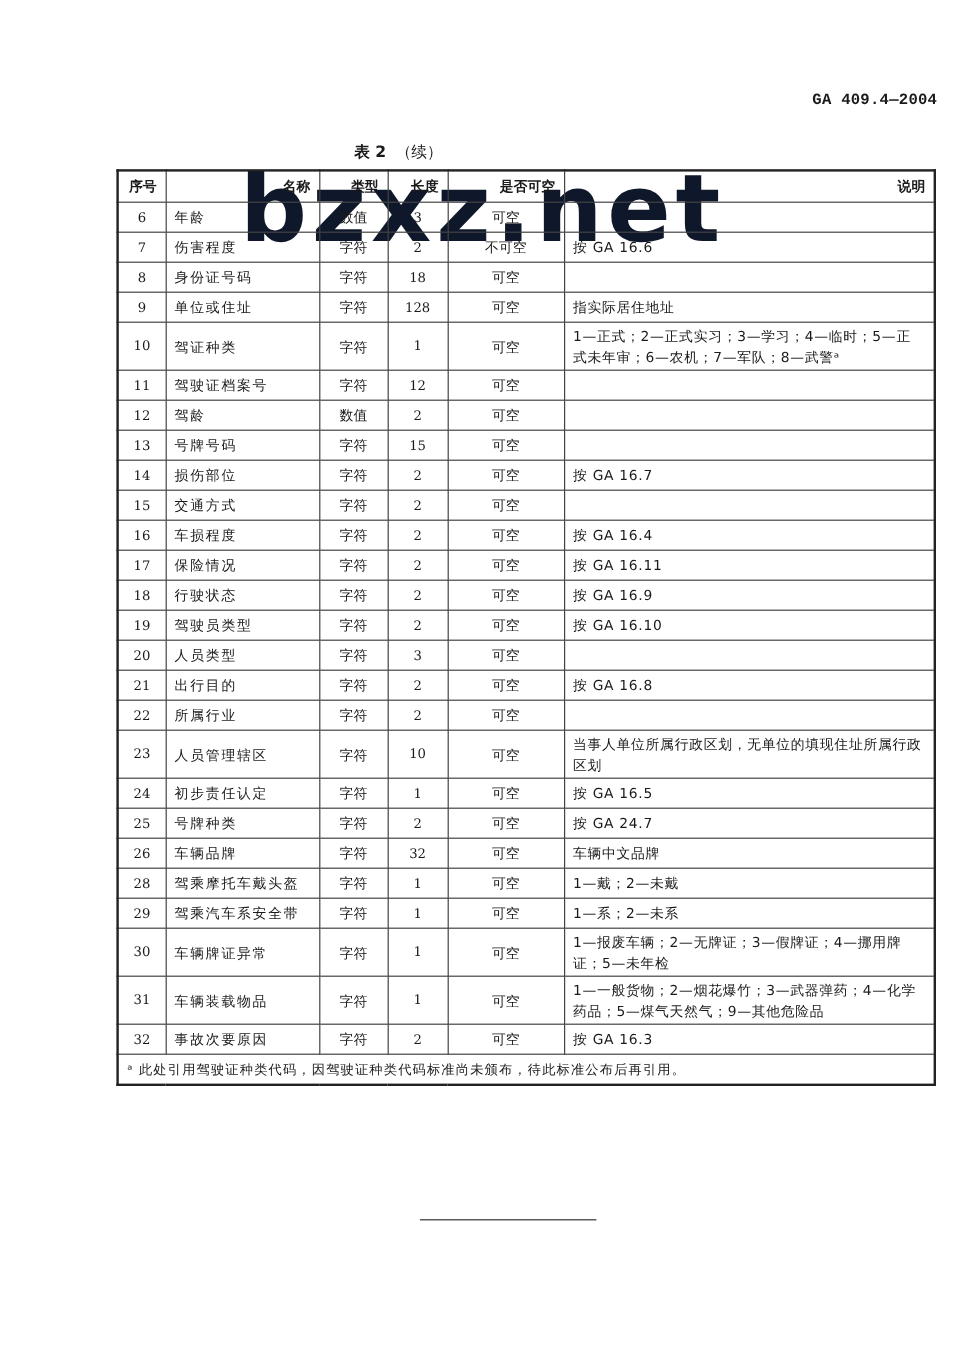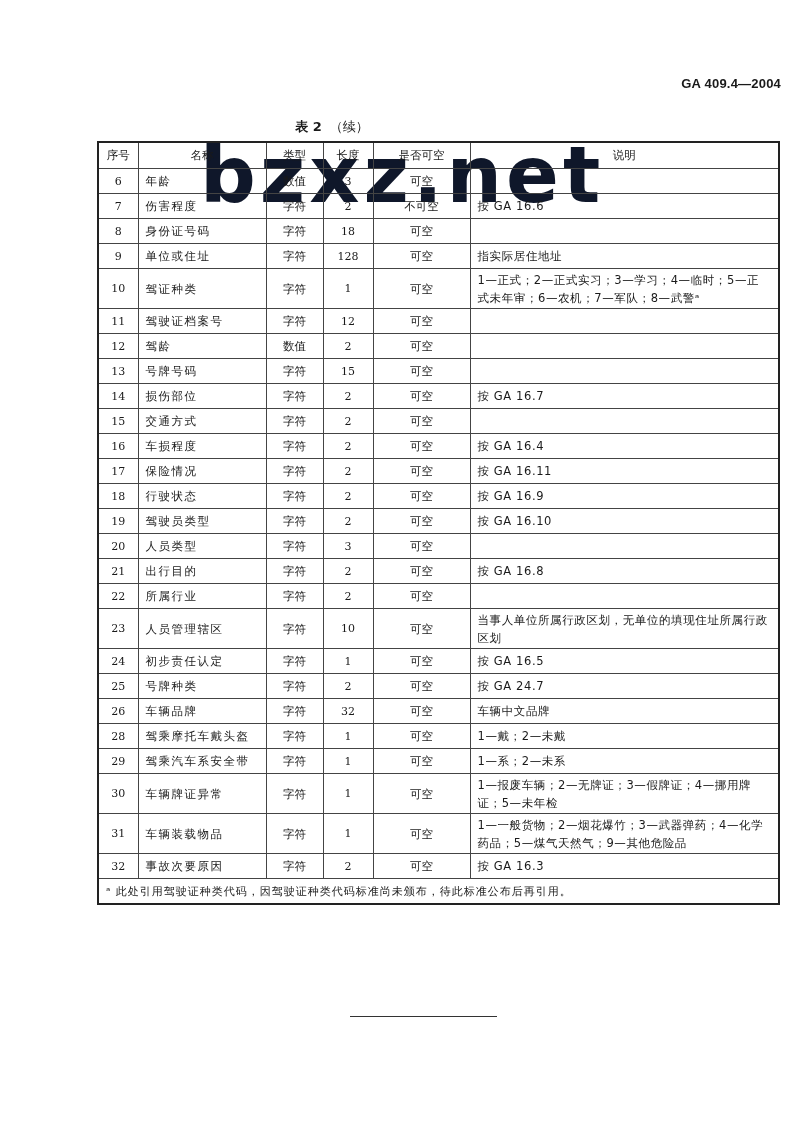--- a/index.html
+++ b/index.html
@@ -3,21 +3,21 @@
   <meta charset="utf-8">
   <style>
     html, body { margin: 0; padding: 0; background: #ffffff; }
     body {
       width: 800px; height: 1138px; position: relative; overflow: hidden;
       font-family: "DejaVu Serif", "Liberation Serif", serif;
       color: #1a1a1a;
     }
     .std-code {
       position: absolute; right: 19px; top: 76px;
-      font-family: Liberation Sans, sans-serif;
+      font-family: Liberation Mono, monospace;
       font-size: 13px; font-weight: bold; letter-spacing: 0.2px;
     }
     .table-caption {
       position: absolute; left: 0; width: 664px; top: 118px;
       text-align: center; font-size: 13px;
       font-family: "DejaVu Sans", sans-serif;
     }
     .table-caption .cap-main { font-weight: bold; margin-right: 8px; }
     .watermark {
       position: absolute; left: 200px; top: 130px; font-size: 78px; font-weight: bold;
@@ -27,21 +27,21 @@
     table.spec {
       position: absolute; left: 97px; top: 141px; width: 681px;
       border-collapse: collapse; z-index: 1; table-layout: fixed;
       font-family: "DejaVu Sans", sans-serif; font-size: 11.5px;
       border: 2px solid #222;
     }
     table.spec td, table.spec th {
       border: 1px solid #444; padding: 0 7px; vertical-align: middle;
       background: transparent;
     }
-    table.spec th { font-weight: normal; height: 25px; text-align: center; }
+    table.spec th { font-weight: bold; height: 25px; text-align: right; }
     table.spec tr.r1 td { height: 24px; }
     table.spec tr.r2 td { height: 39px; line-height: 18px; }
     td.c-no, td.c-type, td.c-len, td.c-null { text-align: center; }
     td.c-no { font-family: "DejaVu Serif", serif; font-size: 11px; }
     td.c-len { font-family: "DejaVu Serif", serif; font-size: 11px; }
     td.c-name { text-align: left; letter-spacing: 1.5px; margin-left: 28px; }
     td.c-desc { text-align: left; letter-spacing: 0.6px; }
     td.footnote { text-align: left; height: 24px; letter-spacing: 1px; font-size: 11px; }
     .bottom-rule {
       position: absolute; left: 350px; top: 1016px; width: 147px; height: 0;

